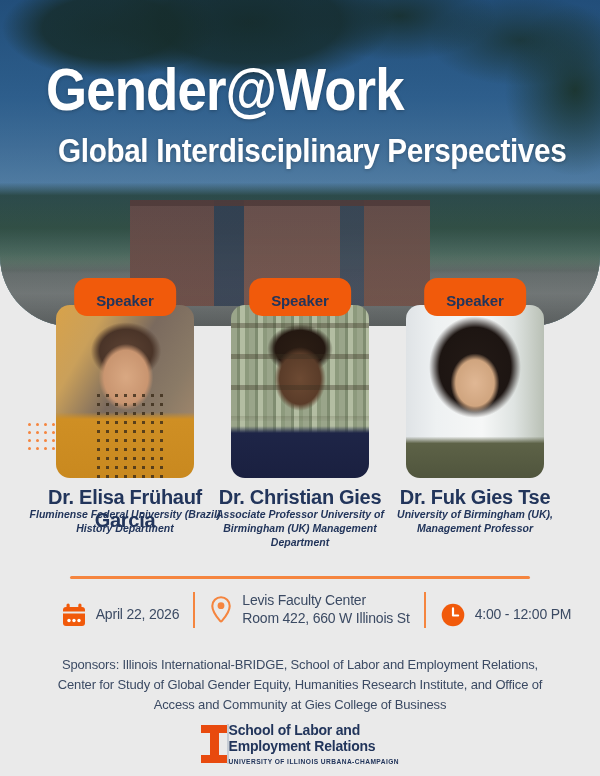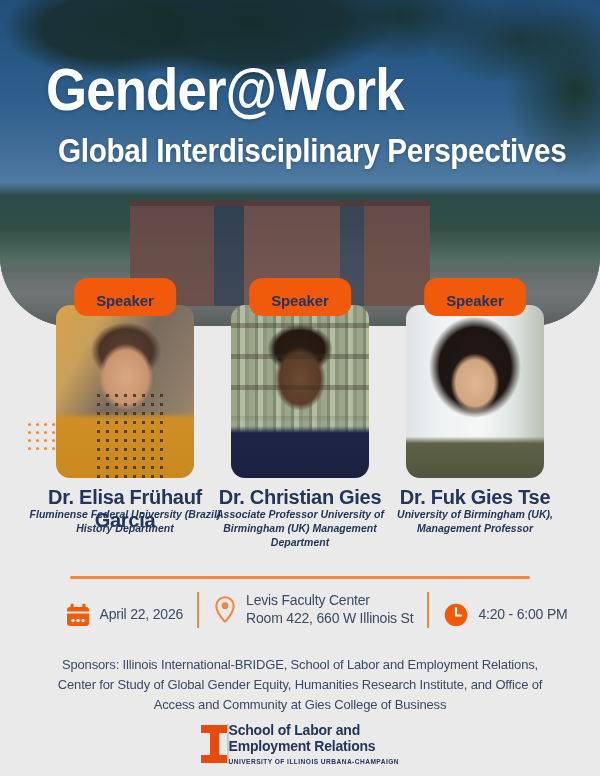--- a/index.html
+++ b/index.html
@@ -413,21 +413,21 @@
 Room 422, 660 W Illinois St</div>
     </div>
 
     <div class="vsep"></div>
 
     <div class="detail">
       <svg class="ico" width="26" height="26" viewBox="0 0 26 26">
         <circle cx="13" cy="13" r="11.3" fill="#F15A0B"></circle>
         <path d="M13 6.4v7.1h5.1" fill="none" stroke="#ffffff" stroke-width="2.2" stroke-linecap="round" stroke-linejoin="round"></path>
       </svg>
-      <div class="detail-text">4:20 - 6:00 PM</div>
+      <div class="detail-text">4:00 - 12:00 PM</div>
     </div>
 
   </div>
 
   <div class="sponsors">Sponsors: Illinois International-BRIDGE, School of Labor and Employment Relations, Center for Study of Global Gender Equity, Humanities Research Institute, and Office of Access and Community at Gies College of Business</div>
 
   <div class="logo">
     <div class="logo-i">
         <span></span>
       </div>

